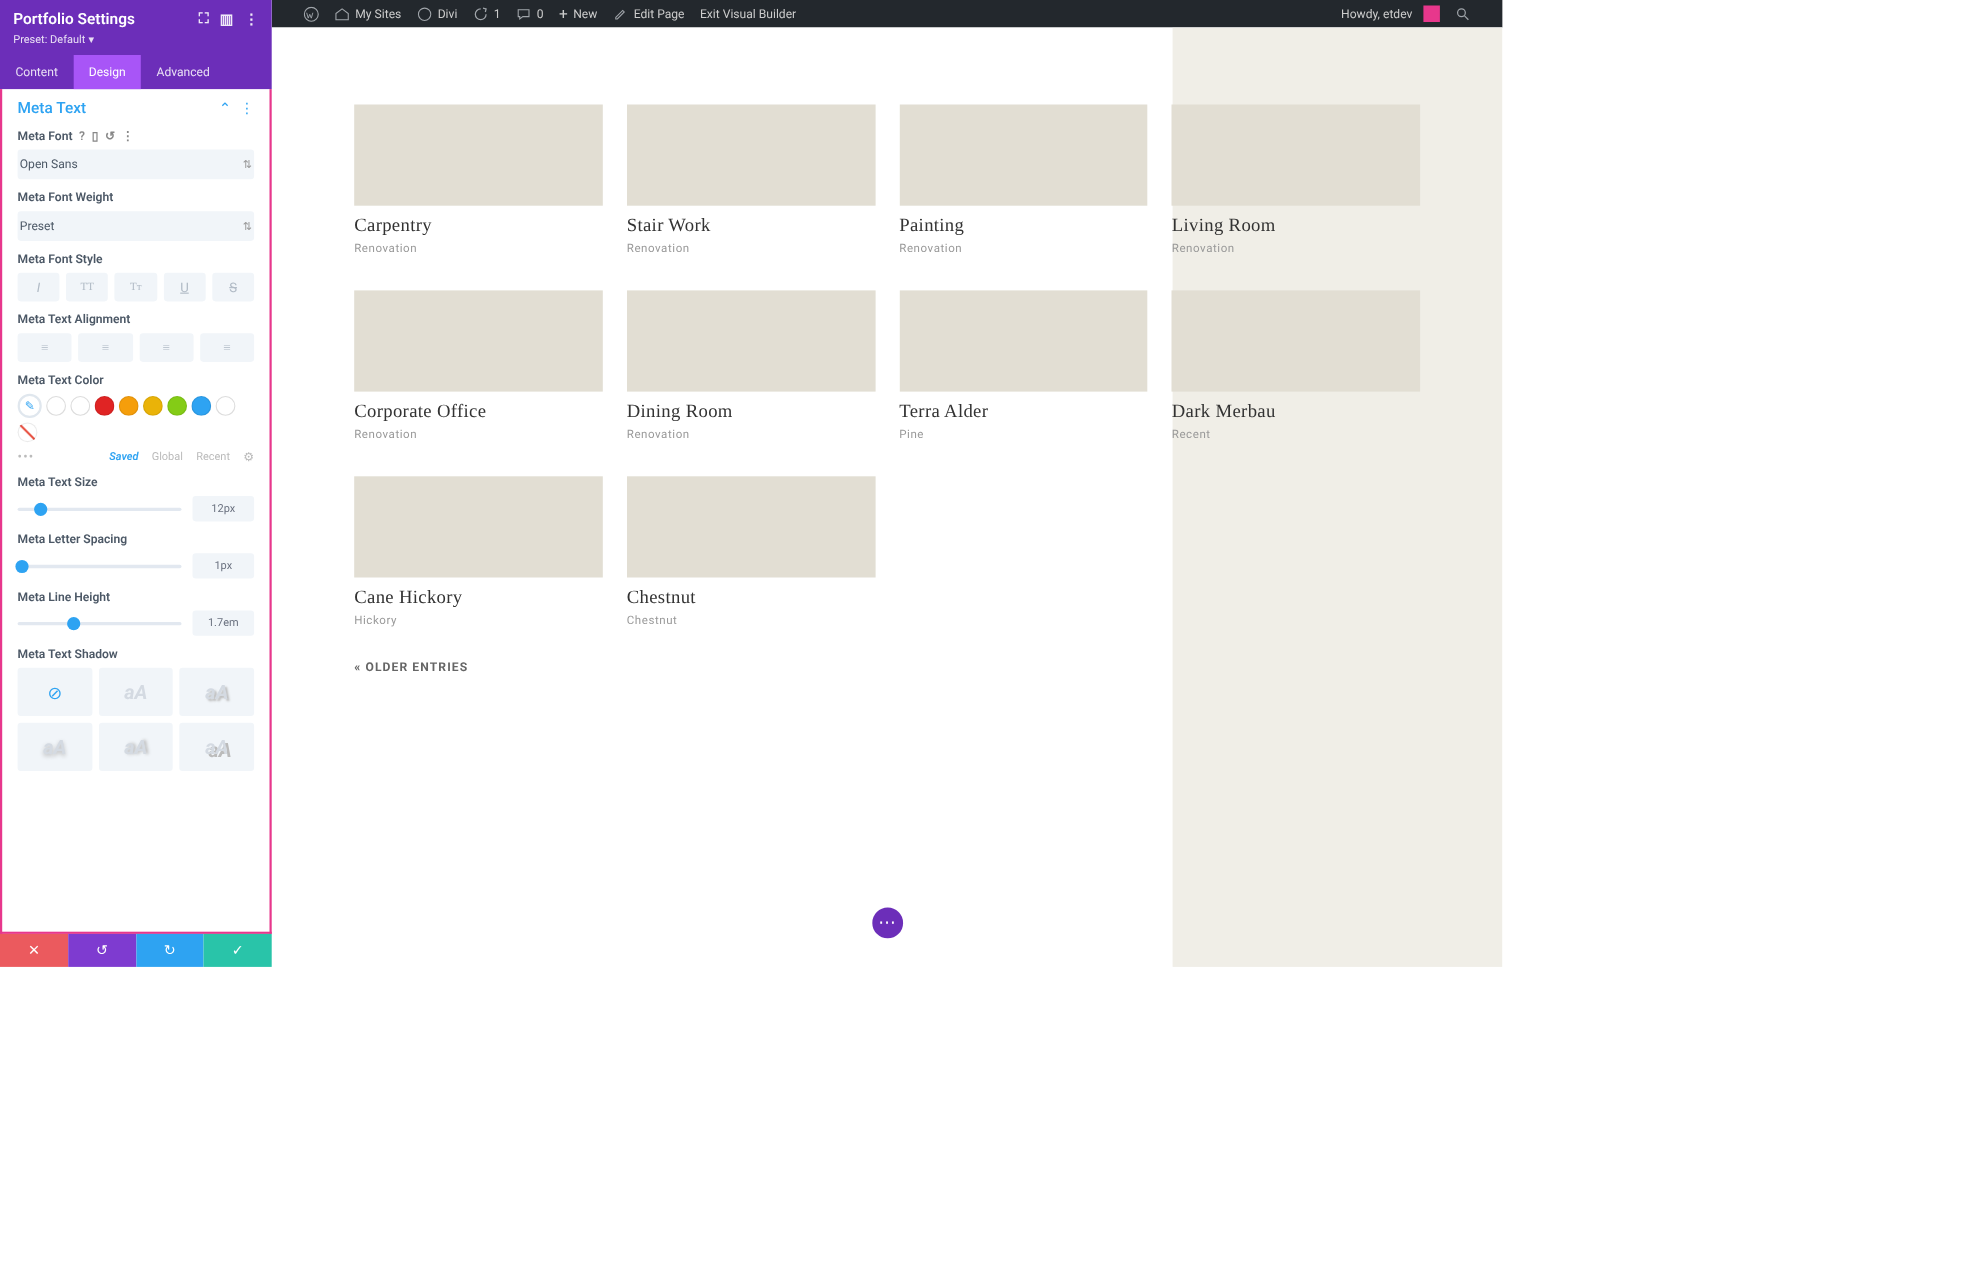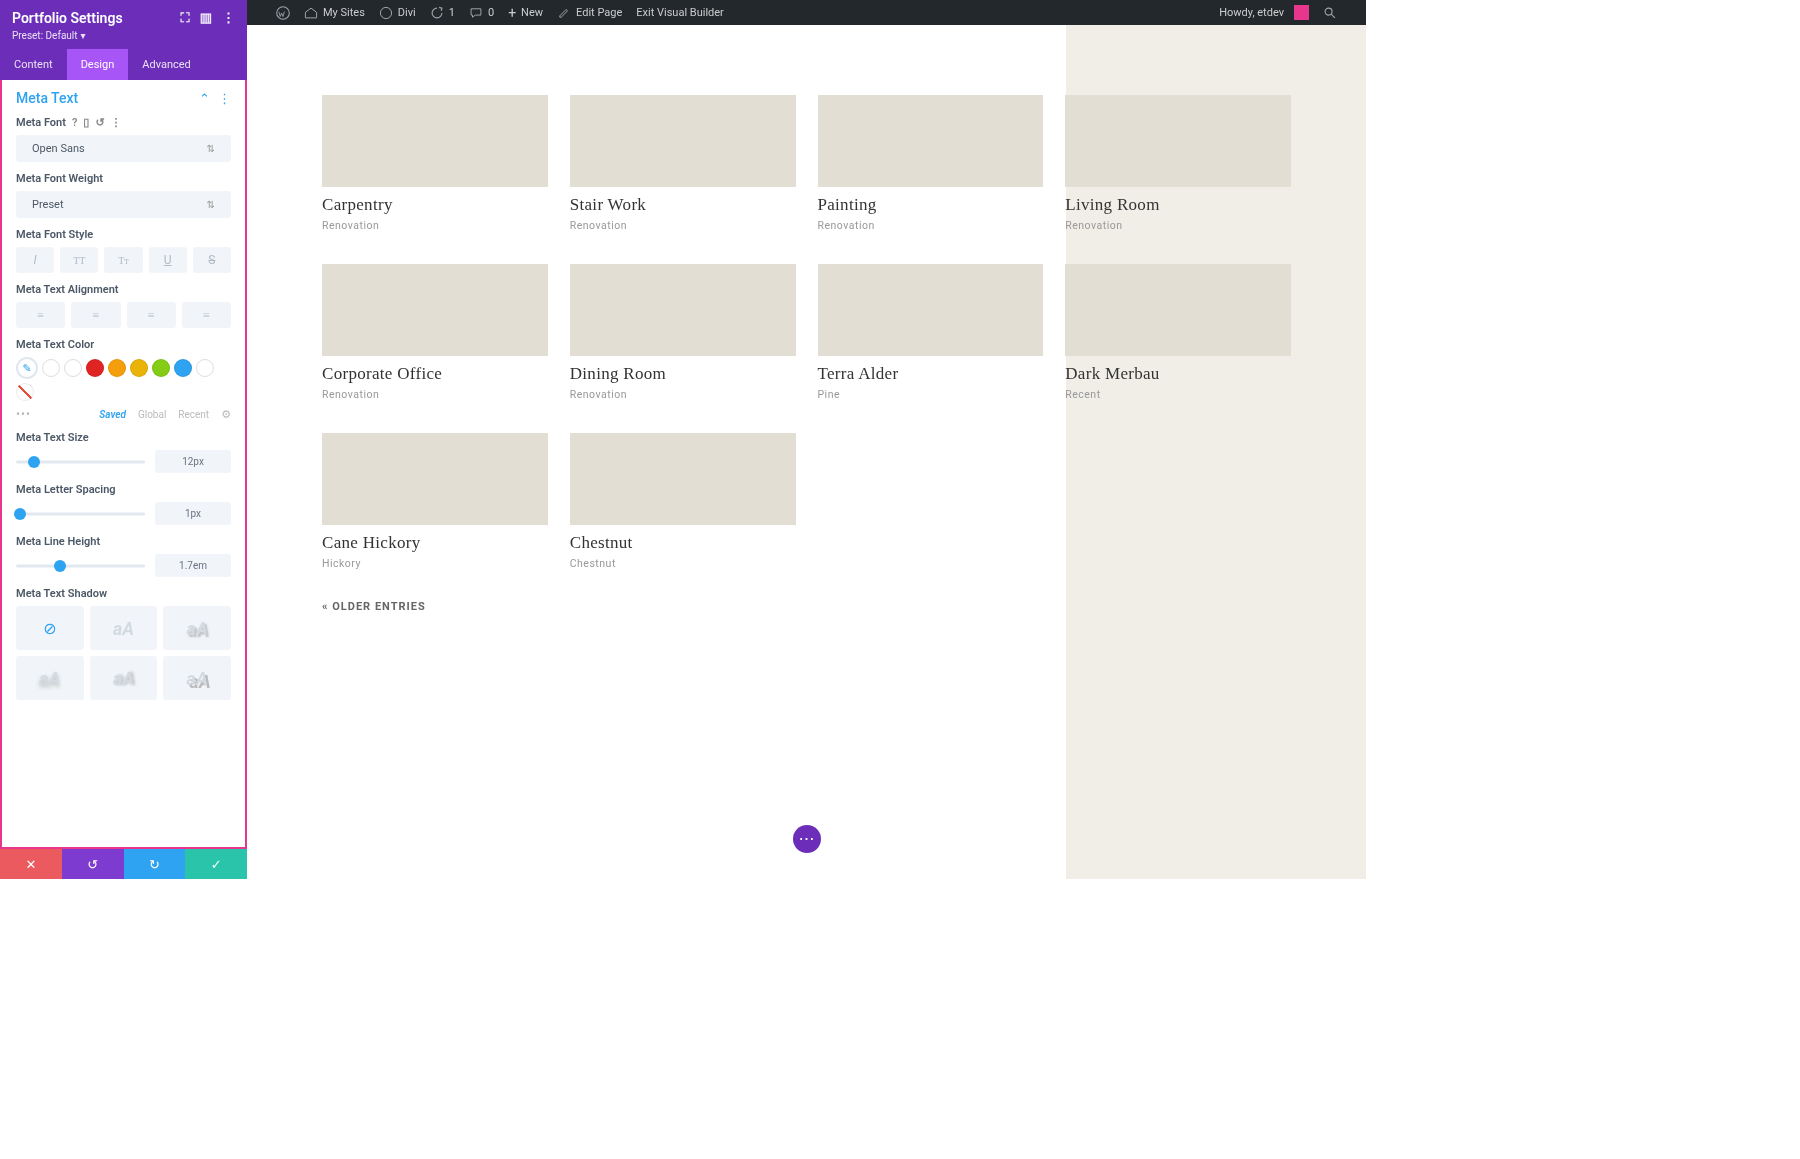--- a/index.html
+++ b/index.html
@@ -47,42 +47,42 @@
 .tabs .tab { flex:0 0 auto; padding:9px 14px; font-size:11px; color:rgba(255,255,255,0.85); cursor:pointer; }
 .tabs .tab.active { background:#a855f7; color:#fff; }
 
 .panel-body { flex:1; overflow:auto; border:2px solid #e7378c; border-top:none; padding:10px 14px 14px; }
 .section-title { display:flex; align-items:center; color:#2ea3f2; font-size:14px; font-weight:500; margin-bottom:10px; }
 .section-title .st-icons { margin-left:auto; display:flex; gap:8px; color:#2ea3f2; }
 .section-title .st-icons span{cursor:pointer;font-size:13px;}
 .field-label { font-size:11px; color:#4c5866; font-weight:600; margin:10px 0 6px; display:flex; align-items:center; gap:6px;}
 .field-label .hl{display:flex; gap:6px; color:#888; font-size:11px;}
 .field-label .hl span{cursor:pointer;}
-.select { background:#f1f5f9; border-radius:3px; padding:7px 16px; font-size:11px; color:#4c5866; display:flex; align-items:center; cursor:pointer;}
+.select { background:#f1f5f9; border-radius:3px; padding:7px 2px; font-size:11px; color:#4c5866; display:flex; align-items:center; cursor:pointer;}
 .select .chev{margin-left:auto; color:#999; font-size:10px;}
 .btn-row { display:flex; gap:6px; }
 .btn-box { flex:1; background:#f1f5f9; border-radius:3px; height:26px; display:flex; align-items:center; justify-content:center; color:#b0bac5; font-size:12px; cursor:pointer; font-family:Georgia,serif;}
 .btn-box.sm{font-size:10px;}
 
 .swatches { display:flex; gap:4px; align-items:center; flex-wrap:wrap;}
 .sw { width:18px; height:18px; border-radius:50%; cursor:pointer; border:1px solid rgba(0,0,0,0.08);}
 .sw.pick{border:2px solid #e0e7ee; display:flex;align-items:center;justify-content:center;color:#2ea3f2;font-size:11px; width:22px;height:22px;}
 .sw.empty{background:#fff;border:1px solid #ddd;}
 .sw.strike{background:linear-gradient(45deg,#fff 45%,#e74c3c 45%,#e74c3c 55%,#fff 55%);}
 .dots3{color:#bbb;font-size:12px;letter-spacing:1px;}
 .palette-tabs{display:flex;gap:12px;font-size:10px;margin-top:6px;align-items:center;}
 .palette-tabs .pt{color:#bbb;cursor:pointer;}
 .palette-tabs .pt.active{color:#2ea3f2;font-weight:600;font-style:italic;}
 .palette-tabs .gear{margin-left:auto;color:#bbb;cursor:pointer;font-size:11px;}
 
 .slider-row{display:flex;align-items:center;gap:10px;}
 .slider{flex:1;height:18px;position:relative;}
 .slider .track{position:absolute;top:50%;left:0;right:0;height:3px;background:#e2e8f0;border-radius:2px;transform:translateY(-50%);}
 .slider .knob{position:absolute;top:50%;width:12px;height:12px;border-radius:50%;background:#2ea3f2;transform:translate(-50%,-50%);}
-.val-box{width:76px;background:#f1f5f9;border-radius:3px;text-align:center;font-size:10px;color:#6b7280;padding:6px 0;}
+.val-box{width:56px;background:#f1f5f9;border-radius:3px;text-align:center;font-size:10px;color:#6b7280;padding:6px 0;}
 
 .shadow-grid{display:grid;grid-template-columns:repeat(3,1fr);gap:6px;}
 .shadow-cell{height:44px;background:#f1f5f9;border-radius:3px;display:flex;align-items:center;justify-content:center;cursor:pointer;}
 .shadow-cell .aA{font-size:18px;font-weight:700;color:#d4dae2;font-style:italic;}
 .shadow-cell .none{color:#2ea3f2;font-size:16px;}
 
 .panel-foot{height:30px;display:flex;}
 .panel-foot .fb{flex:1;display:flex;align-items:center;justify-content:center;color:#fff;cursor:pointer;font-size:13px;}
 .fb.cancel{background:#eb5a5e;}
 .fb.undo{background:#7e3bd0;}

